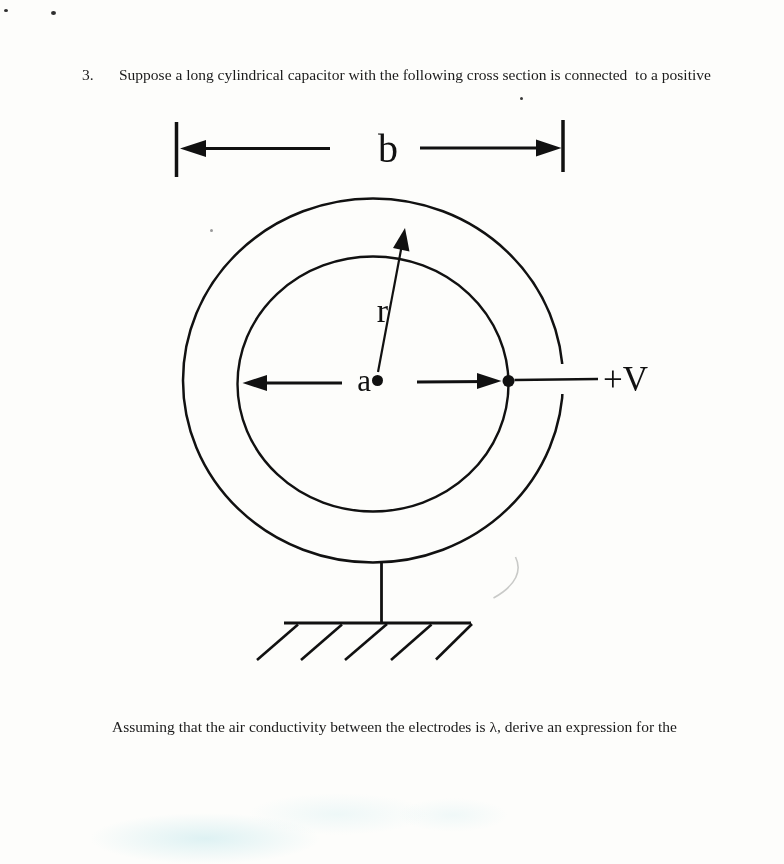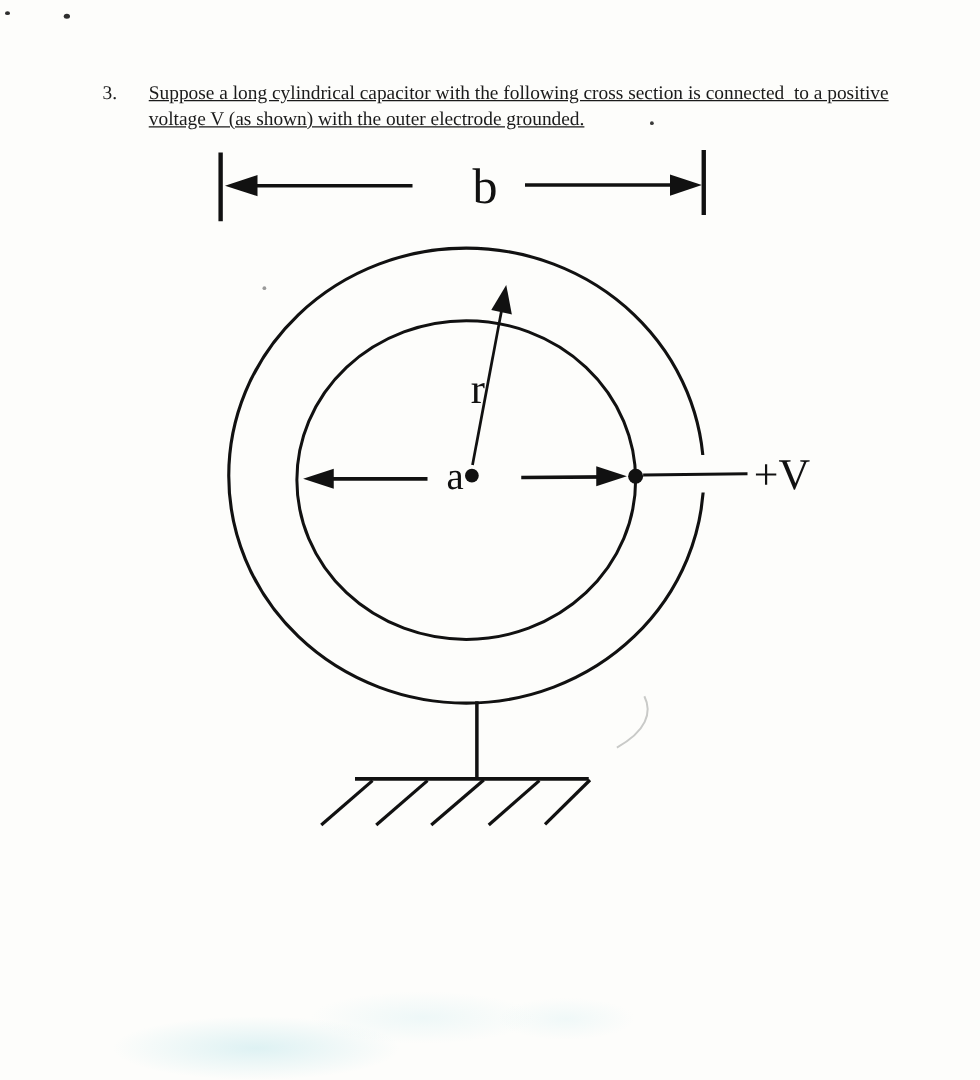--- a/index.html
+++ b/index.html
@@ -24,21 +24,20 @@
     position:absolute;
     left:82px;top:64px;
     font-size:15.5px;
     line-height:21px;
   }
   .problem-text{
     position:absolute;
     left:119px;top:64px;
     font-size:15.5px;
     line-height:21px;
-    text-decoration:underline;
   }
   .question-text{
     position:absolute;
     left:112px;top:716px;
     font-size:15.5px;
     line-height:21.5px;
   }
   .text-line{
     white-space:pre;
   }
@@ -74,21 +73,20 @@
   <div class="speck" style="left:520px;top:97px;width:3px;height:3px;background:#3a3a3a;"></div>
   <div class="speck" style="left:210px;top:229px;width:3px;height:3px;background:#9a9a9a;"></div>
 
   <div class="smudge smudge-a"></div>
   <div class="smudge smudge-b"></div>
   <div class="smudge smudge-c"></div>
 
   <div class="problem-number">3.</div>
   <div class="problem-text">
     <div class="text-line">Suppose a long cylindrical capacitor with the following cross section is connected  to a positive</div>
-    <div class="text-line">voltage V (as shown) with the outer electrode grounded.</div>
   </div>
 
   <svg class="diagram-svg" viewBox="0 0 784 864">
     <g stroke="#111111" fill="none">
 
       <line x1="176.5" y1="122" x2="176.5" y2="177" stroke-width="3.5"></line>
       <line x1="563" y1="120" x2="563" y2="172" stroke-width="3.5"></line>
       <line x1="203" y1="148.5" x2="330" y2="148.5" stroke-width="2.8"></line>
       <polygon points="180,148.5 206,140 206,157" fill="#111111" stroke="none"></polygon>
       <line x1="420" y1="148" x2="540" y2="148" stroke-width="2.8"></line>
@@ -123,15 +121,16 @@
       <line x1="301" y1="660" x2="342" y2="624.5" stroke-width="2.6"></line>
       <line x1="345" y1="660" x2="387" y2="624" stroke-width="2.6"></line>
       <line x1="391" y1="660" x2="431.5" y2="624.5" stroke-width="2.6"></line>
       <line x1="436" y1="659.5" x2="472" y2="624" stroke-width="2.6"></line>
 
       <path d="M 515.5 557 C 522 570, 517 585, 493.5 598" stroke="#c9cac8" stroke-width="1.6"></path>
     </g>
   </svg>
 
   <div class="question-text">
+    <div class="text-line">Assuming that the air conductivity between the electrodes is λ, derive an expression for the</div>
   </div>
 
 </div>
 
 </body></html>

